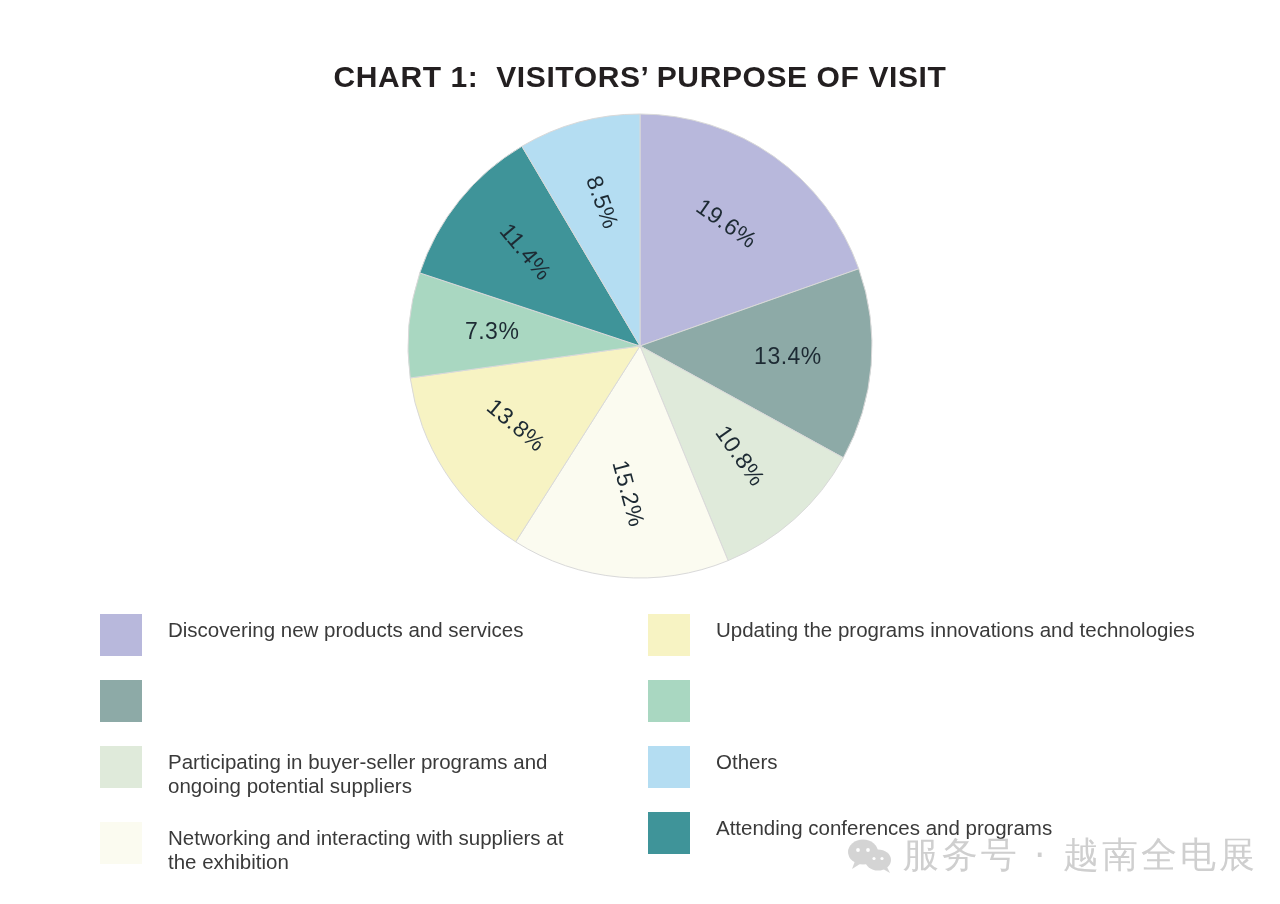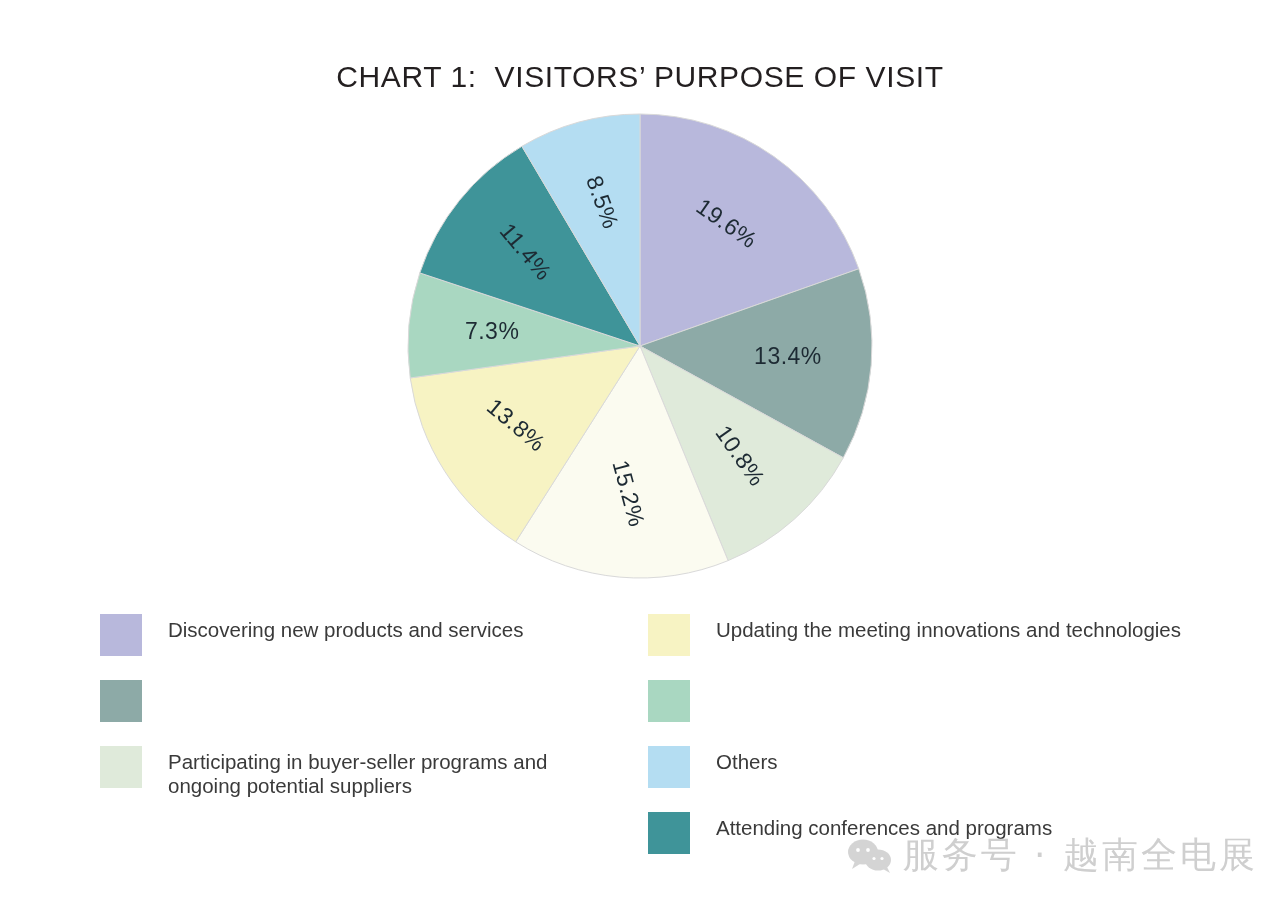--- a/index.html
+++ b/index.html
@@ -16,21 +16,21 @@
     position: relative;
   }
 
   #chart-title {
     position: absolute;
     top: 60px;
     left: 0;
     width: 1280px;
     text-align: center;
     font-family: "Liberation Sans", sans-serif;
-    font-weight: normal;
+    font-weight: bold;
     font-size: 30px;
     letter-spacing: 0.6px;
     color: #231f20;
     white-space: pre;
   }
 
   #pie-wrap {
     position: absolute;
     left: 0;
     top: 96px;
@@ -142,26 +142,31 @@
       <span class="legend-label">Discovering new products and services</span>
     </div>
     <div class="legend-item">
       <span class="legend-swatch" style="background: rgb(141, 170, 167);"></span>
     </div>
     <div class="legend-item">
       <span class="legend-swatch" style="background: rgb(223, 234, 218);"></span>
       <span class="legend-label">Participating in buyer-seller programs and
 ongoing potential suppliers</span>
     </div>
+    <div class="legend-item">
+      <span class="legend-swatch" style="background: rgb(251, 251, 240);"></span>
+      <span class="legend-label">Networking and interacting with suppliers at
+the exhibition</span>
+    </div>
   </div>
 
   <div class="legend-col" id="legend-col-right">
     <div class="legend-item">
       <span class="legend-swatch" style="background: rgb(247, 243, 195);"></span>
-      <span class="legend-label">Updating the meeting innovations and technologies</span>
+      <span class="legend-label">Updating the programs innovations and technologies</span>
     </div>
     <div class="legend-item">
       <span class="legend-swatch" style="background: rgb(169, 215, 193);"></span>
     </div>
     <div class="legend-item">
       <span class="legend-swatch" style="background: rgb(180, 221, 242);"></span>
       <span class="legend-label">Others</span>
     </div>
     <div class="legend-item">
       <span class="legend-swatch" style="background: rgb(63, 148, 153);"></span>

